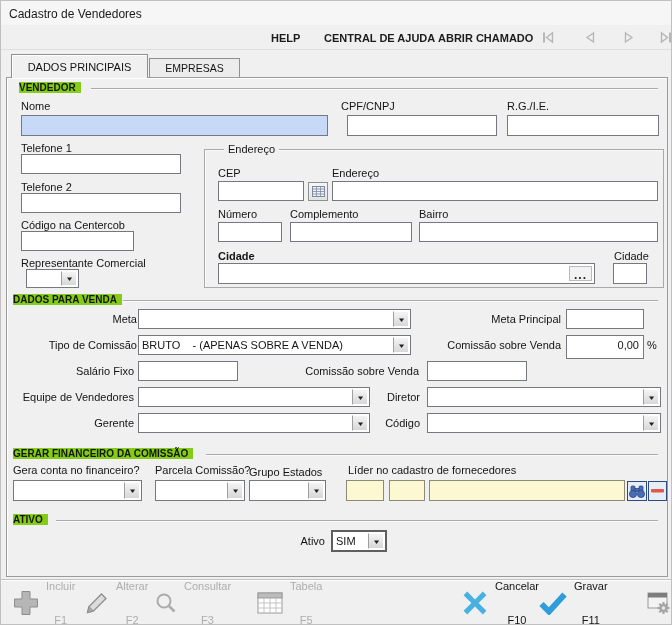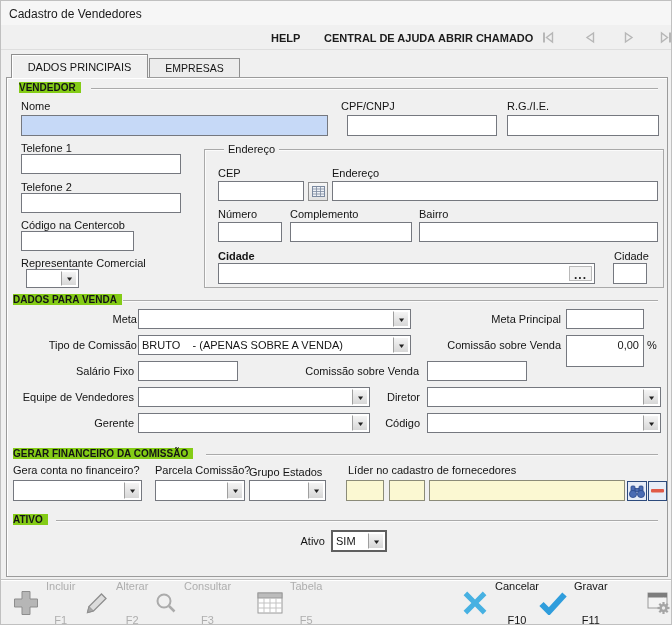--- a/index.html
+++ b/index.html
@@ -158,21 +158,21 @@
   <div class="inp" style="left:565px;top:308px;width:78px;height:20px;"></div>
 
   <div class="lbl r" style="left:16px;top:338px;width:120px;">Tipo de Comissão</div>
   <div class="combo" style="left:137px;top:334px;width:273px;height:20px;">
     <div class="ctext">BRUTO    - (APENAS SOBRE A VENDA)</div>
     <div class="abtn">
         <span>▼</span>
       </div>
   </div>
   <div class="lbl r" style="left:440px;top:338px;width:120px;">Comissão sobre Venda</div>
-  <div class="inp right" style="left:565px;top:334px;width:78px;height:32px;">0,00</div>
+  <div class="inp right" style="left:565px;top:334px;width:78px;height:24px;">0,00</div>
   <div class="pct" style="left:646px;top:338px;">%</div>
 
   <div class="lbl r" style="left:14px;top:364px;width:119px;">Salário Fixo</div>
   <div class="inp" style="left:137px;top:360px;width:100px;height:20px;"></div>
   <div class="lbl r" style="left:298px;top:364px;width:120px;">Comissão sobre Venda</div>
   <div class="inp" style="left:426px;top:360px;width:100px;height:20px;"></div>
 
   <div class="lbl r" style="left:13px;top:390px;width:120px;">Equipe de Vendedores</div>
   <div class="combo" style="left:137px;top:386px;width:232px;height:20px;">
     <div class="ctext"></div>

